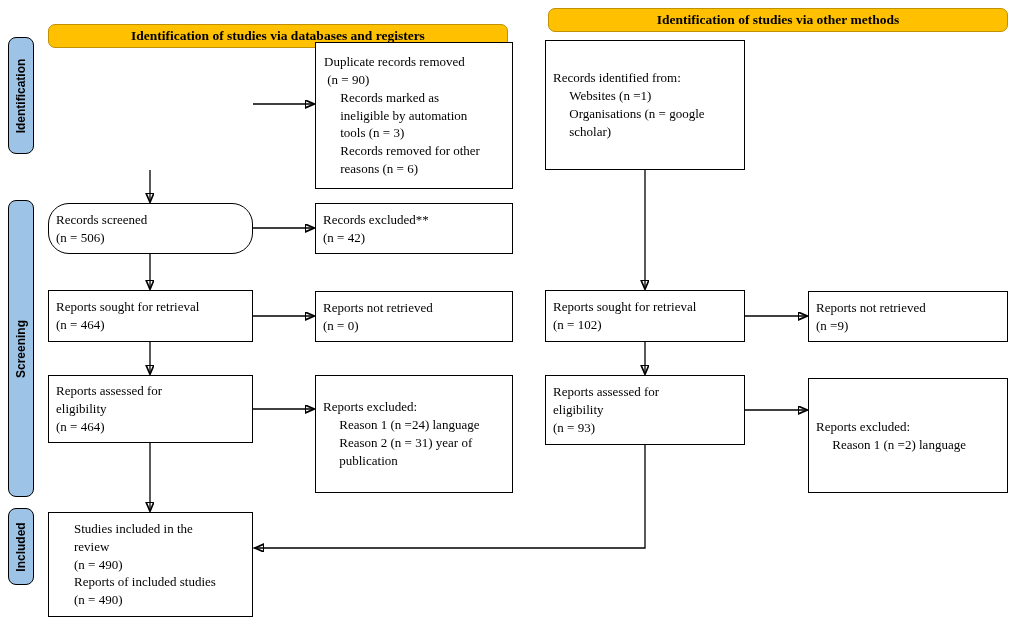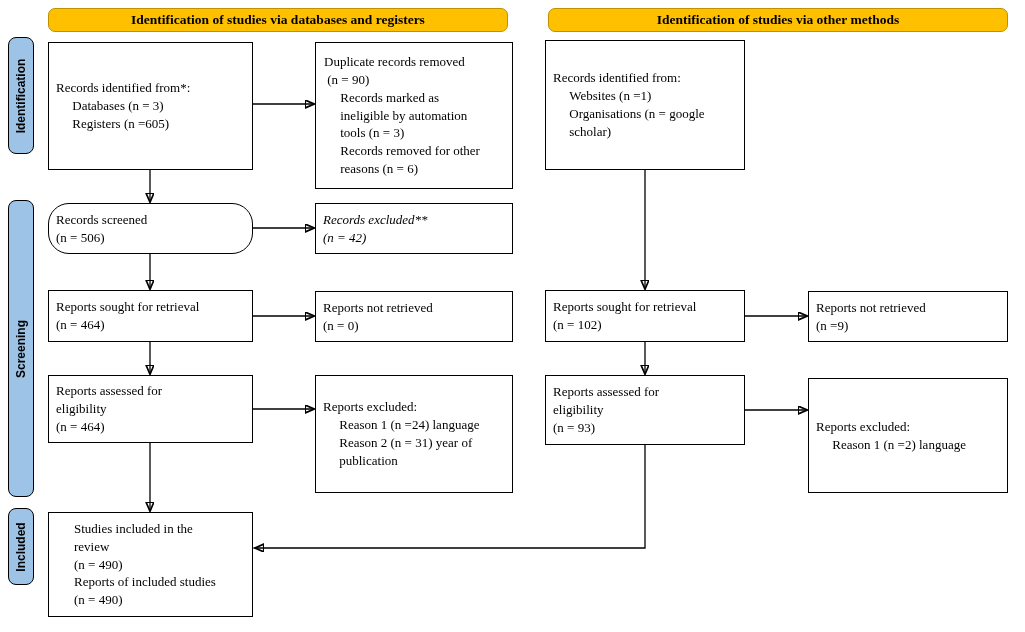--- a/index.html
+++ b/index.html
@@ -48,57 +48,54 @@
     position:absolute;left:0;top:0;z-index:3;
     pointer-events:none;
   }
   #arrows path{stroke:#000;stroke-width:1.3;fill:none;}
 </style>
 </head>
 <body>
 
 <div id="canvas">
 
-  <div class="header" style="left:48px;top:8px;width:460px;height:24px;">Identification of studies via databases and registers</div>
+  <div class="header" style="left:48px;top:24px;width:460px;height:24px;">Identification of studies via databases and registers</div>
   <div class="header" style="left:548px;top:8px;width:460px;height:24px;">Identification of studies via other methods</div>
 
   <div class="stage" style="left:8px;top:37px;width:26px;height:117px;">
     <span>Identification</span>
   </div>
   <div class="stage" style="left:8px;top:200px;width:26px;height:297px;">
     <span>Screening</span>
   </div>
   <div class="stage" style="left:8px;top:508px;width:26px;height:77px;">
     <span>Included</span>
   </div>
 
-  <div class="box" style="left:48px;top:42px;width:205px;height:128px;">Records identified from*:
-     Databases (n = 3)
-     Registers (n =605)</div>
   <div class="box" style="left:48px;top:203px;width:205px;height:51px;border-radius:21px;">Records screened
 (n = 506)</div>
   <div class="box" style="left:48px;top:290px;width:205px;height:52px;">Reports sought for retrieval
 (n = 464)</div>
   <div class="box" style="left:48px;top:375px;width:205px;height:68px;">Reports assessed for
 eligibility
 (n = 464)</div>
   <div class="box" style="left:48px;top:512px;width:205px;height:105px;padding-left:25px;">Studies included in the
 review
 (n = 490)
 Reports of included studies
 (n = 490)</div>
 
   <div class="box" style="left:315px;top:42px;width:198px;height:147px;padding-left:8px;">Duplicate records removed
  (n = 90)
      Records marked as
      ineligible by automation
      tools (n = 3)
      Records removed for other
      reasons (n = 6)</div>
-  <div class="box" style="left:315px;top:203px;width:198px;height:51px;font-style:italic;">Records excluded**
+  <div class="box" style="left:315px;top:203px;width:198px;height:51px;">Records excluded**
 (n = 42)</div>
   <div class="box" style="left:315px;top:291px;width:198px;height:51px;">Reports not retrieved
 (n = 0)</div>
   <div class="box" style="left:315px;top:375px;width:198px;height:118px;">Reports excluded:
      Reason 1 (n =24) language
      Reason 2 (n = 31) year of
      publication</div>
 
   <div class="box" style="left:545px;top:40px;width:200px;height:130px;">Records identified from:
      Websites (n =1)

